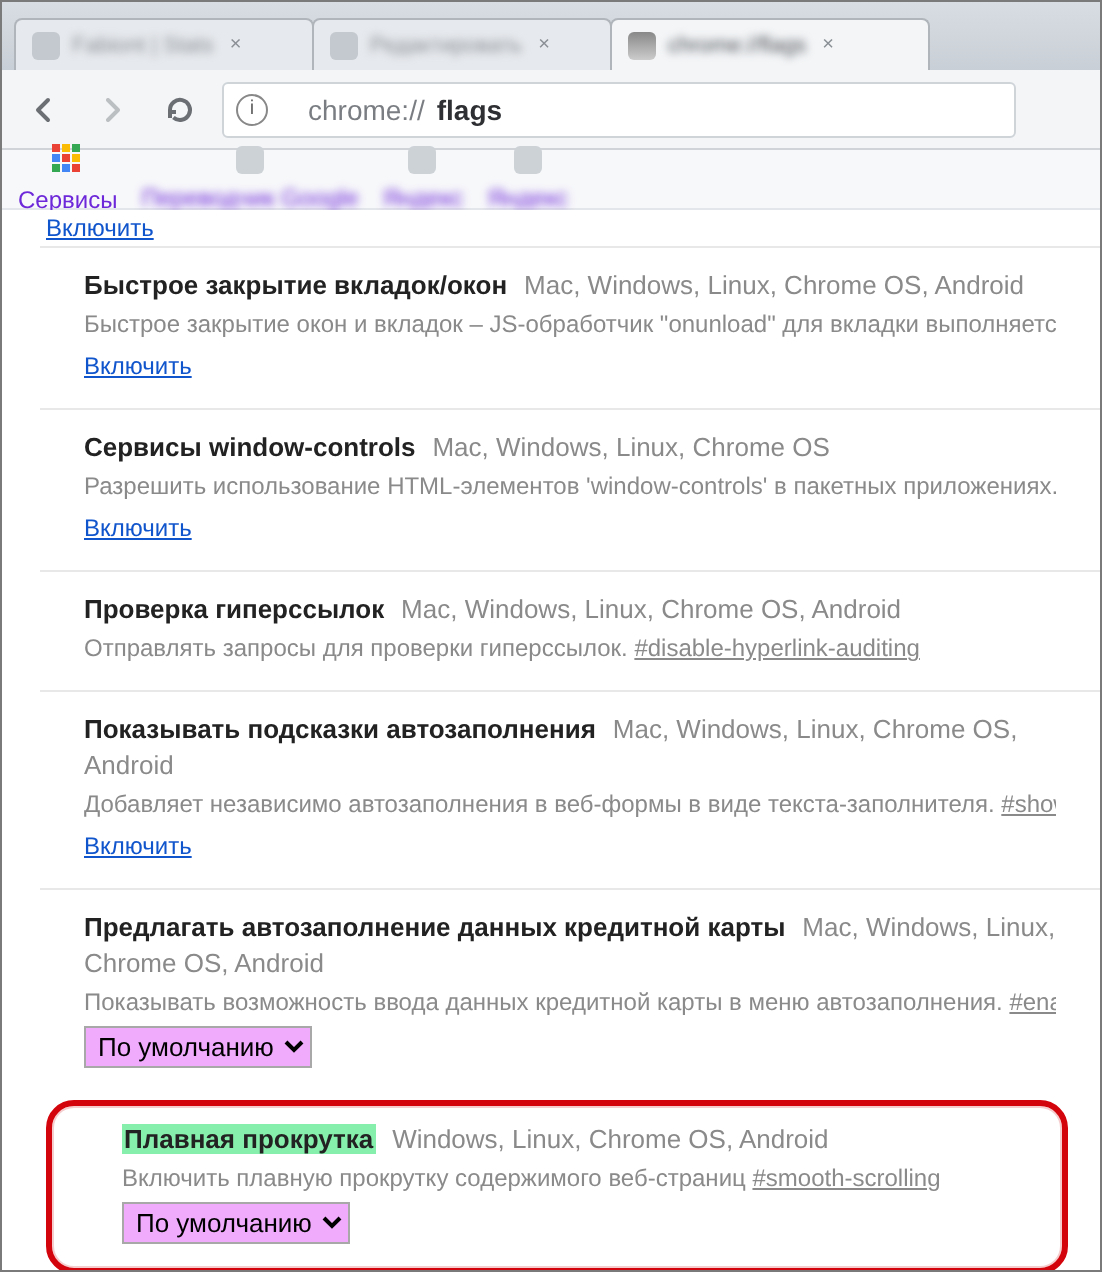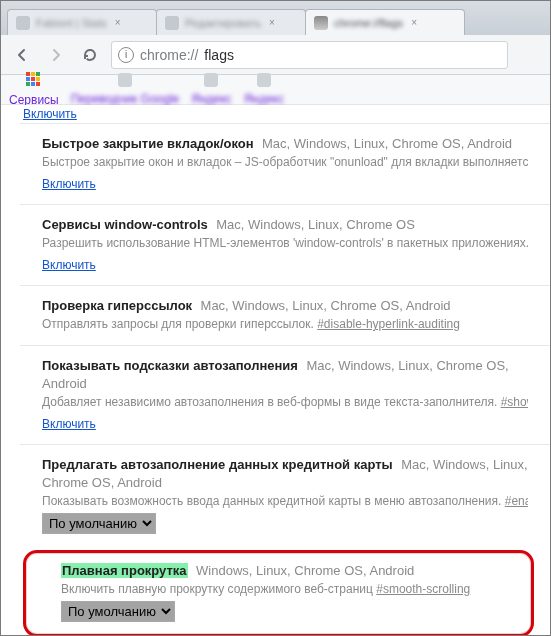--- a/index.html
+++ b/index.html
@@ -14,22 +14,22 @@
   .tab .label { white-space:nowrap; overflow:hidden; text-overflow:ellipsis; filter: blur(2px); color:#8a8f95; }
   .tab.active .label { filter:none; color:#4a4d52; }
   .tab .close { margin-left:6px; width:10px; height:10px; color:#8a8f95; font-size:10px; line-height:10px; text-align:center; }
 
   
   .toolbar { height:40px; background:#f3f5f7; border-bottom:1px solid #d0d4d9; display:flex; align-items:center; padding:0 8px; gap:8px; }
   .nav-btn { width:26px; height:26px; border-radius:13px; display:flex; align-items:center; justify-content:center; color:#6b6f74; }
   .nav-btn svg { display:block; }
   .addrbar { flex:1; height:28px; border:1px solid #cfd4d9; border-radius:3px; background:#fff; display:flex; align-items:center; padding:0 6px; font-size:14px; color:#555; gap:6px; }
   .addrbar .info { width:16px; height:16px; border:1px solid #888; border-radius:8px; display:flex; align-items:center; justify-content:center; font-size:10px; color:#666; }
-  .addrbar .scheme { color:#7a7e83; }
-  .addrbar .path { color:#2d2f32; }
+  .addrbar .scheme { color:#7a7e83;margin-left:14px; }
+  .addrbar .path { color:#2d2f32;font-weight:bold; }
   .tb-end { width:26px; height:26px; display:flex; align-items:center; justify-content:center; color:#6b6f74; }
 
   
   .bmbar { height:30px; background:#f7f8fa; border-bottom:1px solid #e3e6ea; display:flex; align-items:center; padding:0 8px; gap:12px; font-size:12px; color:#5a5e63; }
   .apps-icon { width:16px; height:16px; display:grid; grid-template-columns:repeat(3,4px); grid-template-rows:repeat(3,4px); gap:1px; }
   .apps-icon span:nth-child(1){background:#ea4335;} .apps-icon span:nth-child(2){background:#fbbc05;} .apps-icon span:nth-child(3){background:#34a853;}
   .apps-icon span:nth-child(4){background:#4285f4;} .apps-icon span:nth-child(5){background:#ea4335;} .apps-icon span:nth-child(6){background:#fbbc05;}
   .apps-icon span:nth-child(7){background:#34a853;} .apps-icon span:nth-child(8){background:#4285f4;} .apps-icon span:nth-child(9){background:#ea4335;}
   .bm { display:flex; align-items:center; gap:5px; color:#6d28d9;flex-direction:column; }
   .bm .bico { width:14px; height:14px; border-radius:3px; background:#cdd2d7; }
@@ -41,21 +41,21 @@
   .toplink { font-size:12px; padding:2px 22px; }
   .toplink a { color:#1155cc; text-decoration:underline; }
   .flag { padding:10px 22px 12px; border-top:1px solid #e8e8e8;margin-left:19px; }
   .flag:first-of-type { border-top:none; }
   .flag .title { font-size:13px; color:#222; font-weight:bold; display:inline; }
   .flag .platforms { font-size:13px; color:#8a8a8a; display:inline; margin-left:4px; font-weight:normal; }
   .flag .desc { font-size:12px; color:#8a8a8a; margin-top:2px; line-height:1.35; white-space:nowrap; overflow:hidden; }
   .flag .desc a { color:#8a8a8a; text-decoration:underline; }
   .flag .ctrl { margin-top:4px; }
   .flag .ctrl a { font-size:12px; color:#1155cc; text-decoration:underline; }
-  .flag select { font-size:13px; background:#a3a3a3; border:1px solid #a8a8a8; padding:1px 2px; }
+  .flag select { font-size:13px; background:#f0abfc; border:1px solid #a8a8a8; padding:1px 2px; }
   .hl { background:#86efac; padding:0 1px; }
 
   .hi-box { border:3px solid #d4040c; border-radius:14px; padding:8px 16px 12px; margin:4px 16px 4px 22px; box-shadow:0 0 0 1px rgba(212,4,12,.2) inset; }
   .hi-box .flag { border-top:none; padding:0; }
 </style>
 </head>
 <body>
 <div class="frame">
 
 <div class="tabstrip">

